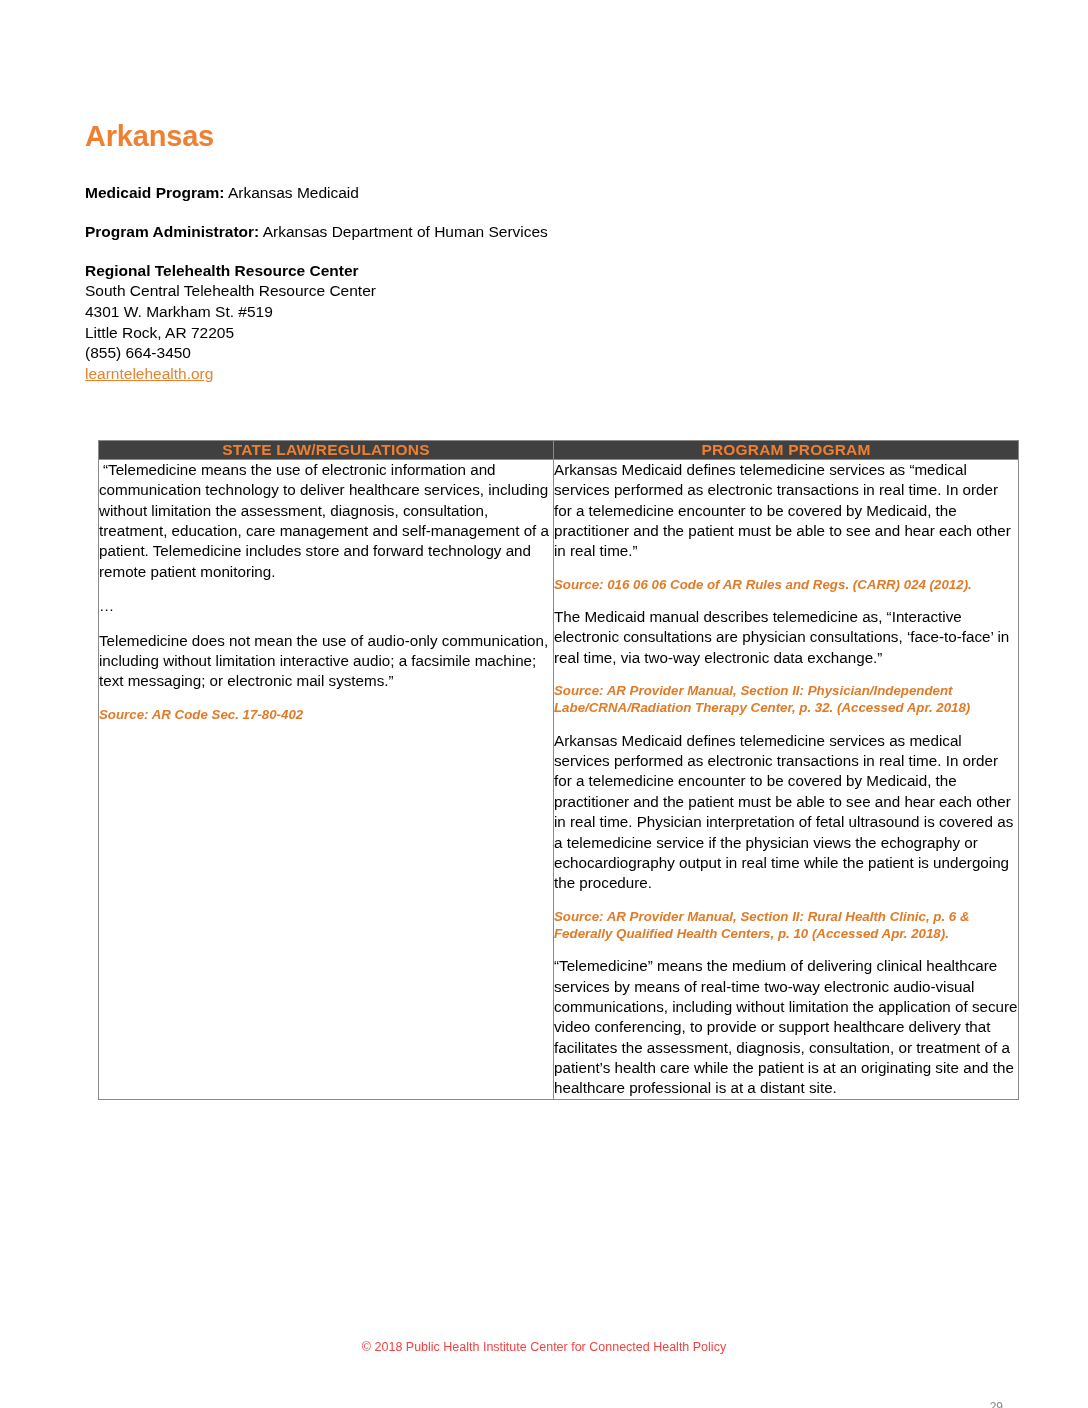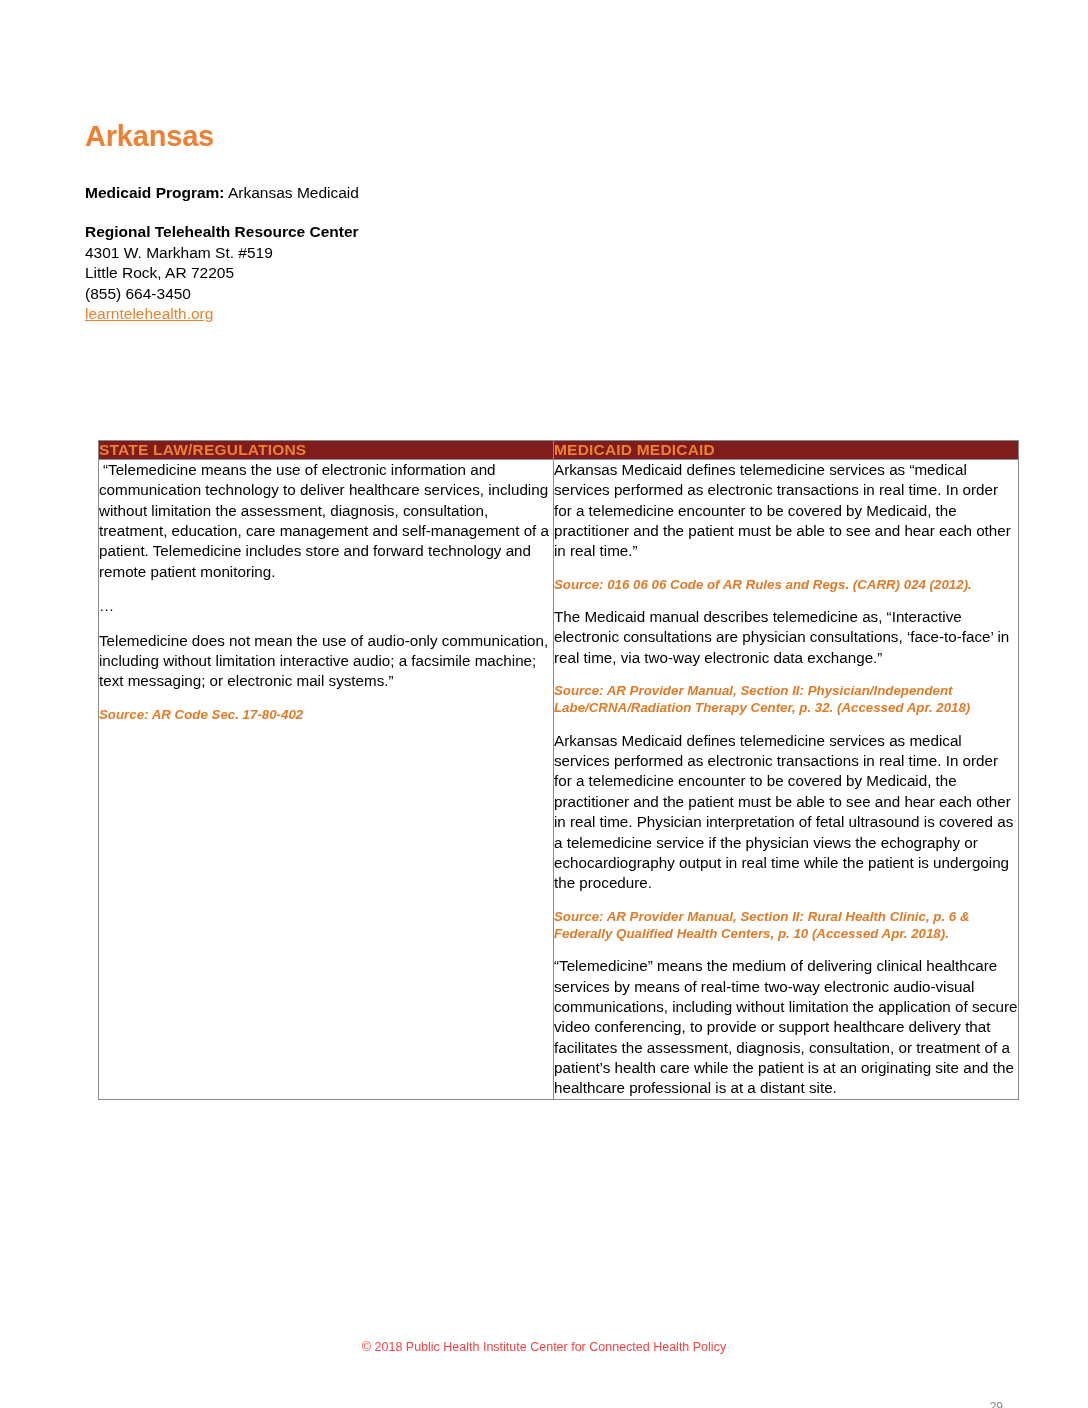--- a/index.html
+++ b/index.html
@@ -61,26 +61,26 @@
     width: 920px;
     border-collapse: collapse;
     table-layout: fixed;
   }
   table.main-table td, table.main-table th {
     border: 1px solid #8a8a8a;
     vertical-align: top;
     padding: 0;
   }
   .hdr-cell {
-    background: #7f1d1d;
+    background: #404040;
     color: #ee8033;
     font-weight: bold;
     font-size: 15.5px;
     padding: 9px 10px 9px 10px;
-    text-align: left;
+    text-align: center;
     letter-spacing: 0.2px;
   }
   .section-cell {
     background: #d6d6d6;
     font-weight: bold;
     font-size: 15px;
     padding: 7px 10px;
   }
   .body-cell {
     font-size: 15.2px;
@@ -130,39 +130,43 @@
 
 <div class="page">
 
   <div class="content">
     <h1 class="state-title">Arkansas</h1>
 
     <div class="meta-line">
       <span class="lbl">Medicaid Program:</span><span> Arkansas Medicaid</span>
     </div>
 
+    <div class="meta-line">
+      <span class="lbl">Program Administrator:</span><span> Arkansas Department of Human Services</span>
+    </div>
 
     <div class="trc-block">
       <div class="trc-title">Regional Telehealth Resource Center</div>
+      <div>South Central Telehealth Resource Center</div>
       <div>4301 W. Markham St. #519</div>
       <div>Little Rock, AR 72205</div>
       <div>(855) 664-3450</div>
       <div><a class="trc-link" href="#">learntelehealth.org</a></div>
     </div>
   </div>
 
   <table class="main-table">
     <colgroup>
       <col class="col-left">
       <col class="col-right">
     </colgroup>
     <tbody>
         <tr>
       <th class="hdr-cell">STATE LAW/REGULATIONS</th>
-      <th class="hdr-cell">MEDICAID MEDICAID</th>
+      <th class="hdr-cell">PROGRAM PROGRAM</th>
     </tr>
     <tr>
       <td class="body-cell">
         <p class="indent-first">“Telemedicine means the use of electronic information and communication technology to deliver healthcare services, including without limitation the assessment, diagnosis, consultation, treatment, education, care management and self-management of a patient. Telemedicine includes store and forward technology and remote patient monitoring.</p>
         <p class="ellipsis">…</p>
         <p>Telemedicine does not mean the use of audio-only communication, including without limitation interactive audio; a facsimile machine; text messaging; or electronic mail systems.”</p>
         <p class="src">Source: AR Code Sec. 17-80-402</p>
       </td>
       <td class="body-cell">
         <p>Arkansas Medicaid defines telemedicine services as “medical services performed as electronic transactions in real time. In order for a telemedicine encounter to be covered by Medicaid, the practitioner and the patient must be able to see and hear each other in real time.”</p>

